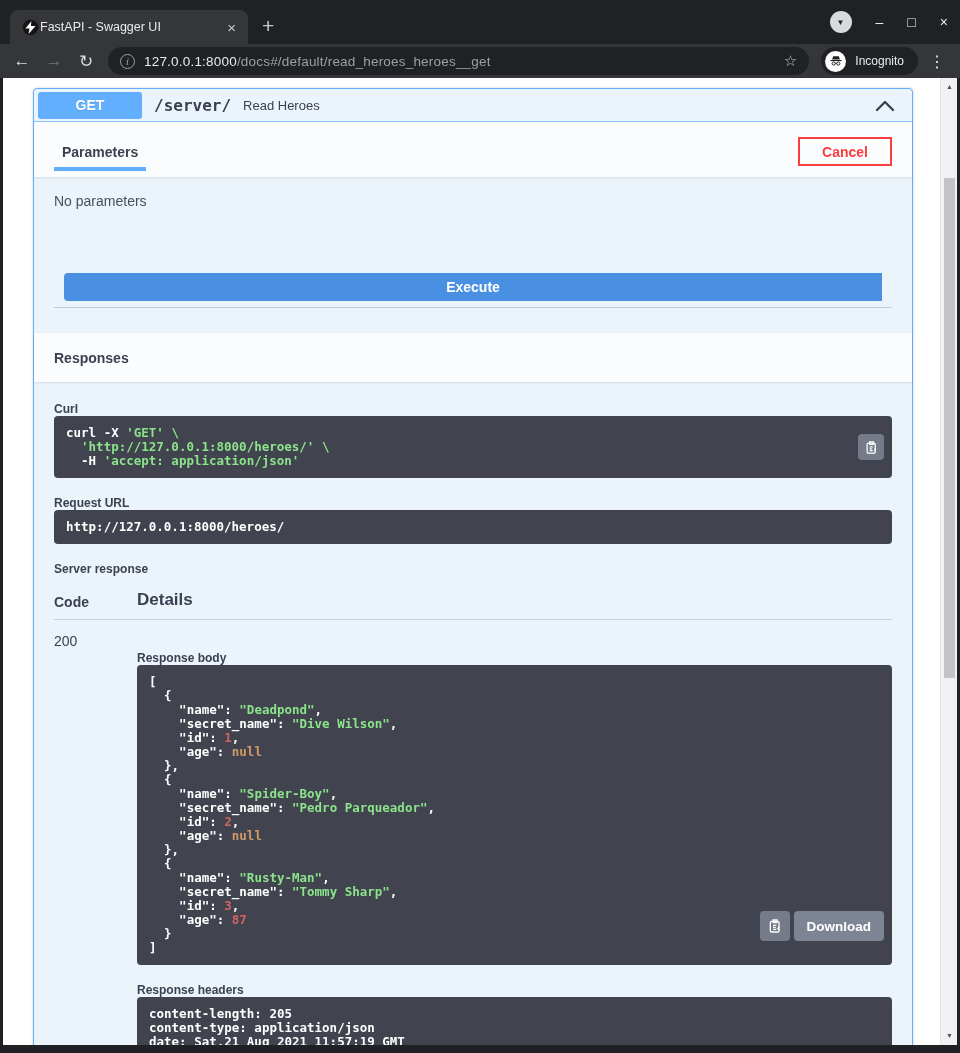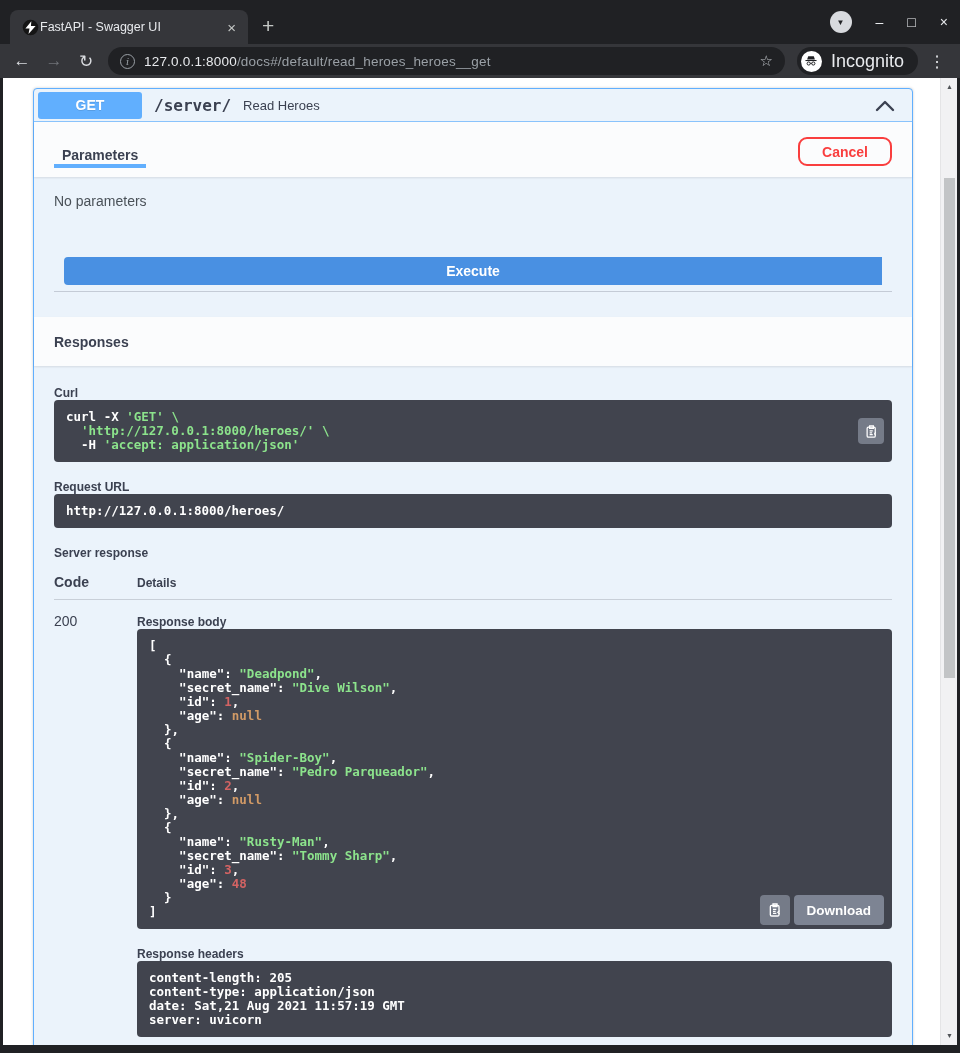--- a/index.html
+++ b/index.html
@@ -18,75 +18,75 @@
   .tabsearch{width:22px;height:22px;border-radius:50%;background:#d8dade;color:#202124;display:flex;align-items:center;justify-content:center;font-size:8px;cursor:pointer}
   .win-glyph{font-size:14px;cursor:pointer}
   .toolbar{height:34px;background:#35363a;display:flex;align-items:center;padding:0 8px;gap:4px}
   .nav-icon{color:#dadce0;font-size:17px;width:28px;text-align:center;cursor:pointer}
   .nav-icon.disabled{color:#707378}
   .urlbar{flex:1;height:28px;background:#202124;border-radius:14px;display:flex;align-items:center;padding:0 12px;gap:9px;color:#9aa0a6;margin:0 4px;cursor:text}
   .info-circle{width:15px;height:15px;border:1.5px solid #9aa0a6;border-radius:50%;font-size:10px;display:flex;align-items:center;justify-content:center;font-family:"DejaVu Serif",serif;font-style:italic}
   .url{font-size:13.5px;flex:1;white-space:nowrap;overflow:hidden;letter-spacing:.2px}
   .url .host{color:#e8eaed}
   .star{font-size:15px;color:#bdc1c6;cursor:pointer}
-  .incog{height:28px;background:#202124;border-radius:14px;display:flex;align-items:center;gap:9px;padding:0 14px 0 4px;color:#e8eaed;font-size:18px;margin-left:4px}
+  .incog{height:28px;background:#202124;border-radius:14px;display:flex;align-items:center;gap:9px;padding:0 14px 0 4px;color:#e8eaed;font-size:12px;margin-left:4px}
   .incog-circle{width:21px;height:21px;border-radius:50%;background:#fff;display:flex;align-items:center;justify-content:center}
   .kebab{color:#e8eaed;font-size:16px;padding:0 7px;cursor:pointer}
 
   
   .content{position:absolute;left:3px;right:3px;top:78px;bottom:8px;background:#fff;overflow:hidden}
   .scrollbar{position:absolute;top:0;right:0;width:17px;height:100%;background:#f1f1f3;border-left:1px solid #e4e4e6}
   .sb-btn{position:absolute;left:0;width:17px;height:14px;color:#505357;font-size:7px;text-align:center;line-height:14px;cursor:pointer}
   .sb-btn.up{top:2px}.sb-btn.down{bottom:2px}
   .sb-thumb{position:absolute;left:3px;top:100px;width:11px;height:500px;background:#c2c4c6;cursor:grab}
 
   .opblock{width:880px;margin:10px 0 0 30px;border:1px solid var(--accent_blue,#61affe);border-radius:4px;background:#ebf3fb;box-shadow:0 0 3px rgba(0,0,0,.19)}
   .opblock-header{display:flex;align-items:center;height:33px;padding:0 12px 0 4px;border-bottom:1px solid rgba(97,175,254,.7)}
   .method-badge{background:var(--accent_blue,#61affe);color:#fff;font-weight:bold;font-size:14px;width:104px;height:27px;border-radius:3px;display:flex;align-items:center;justify-content:center;text-shadow:0 1px 0 rgba(0,0,0,.1);cursor:pointer}
   .op-path{font-family:"DejaVu Sans Mono",monospace;font-size:16px;font-weight:bold;color:#3b4151;margin-left:12px}
   .op-summary{font-size:13px;color:#3b4151;margin-left:12px}
   .collapse{margin-left:auto;padding:4px;cursor:pointer;display:flex}
 
   .section-header{background:#fbfcfd;display:flex;align-items:center;padding:0 20px;box-shadow:0 1px 2px rgba(0,0,0,.1);position:relative}
   .params-header{height:55px}
-  .tab-item{font-size:14px;font-weight:bold;color:#3b4151;border-bottom:4px solid var(--accent_blue,#61affe);padding:0 8px 1px;margin-top:16px;cursor:pointer}
-  .cancel-btn{margin-left:auto;width:94px;height:29px;border:2px solid var(--cancel_red,#f93e3e);border-radius:9px;color:var(--cancel_red,#f93e3e);font-weight:bold;font-size:14px;background:transparent;cursor:pointer;margin-top:4px}
+  .tab-item{font-size:14px;font-weight:bold;color:#3b4151;border-bottom:4px solid var(--accent_blue,#61affe);padding:0 8px 7px;margin-top:16px;cursor:pointer}
+  .cancel-btn{margin-left:auto;width:94px;height:29px;border:2px solid var(--cancel_red,#f93e3e);border-radius:0;color:var(--cancel_red,#f93e3e);font-weight:bold;font-size:14px;background:transparent;cursor:pointer;margin-top:4px}
 
   .params-body{padding:16px 20px 0}
   .no-params{font-size:14px;color:#4a5158}
-  .execute-row{display:flex;margin:48px 10px 0}
+  .execute-row{display:flex;margin:64px 10px 0}
   .btn-execute{flex:1;height:28px;background:var(--execute_blue,#4990e2);color:#fff;font-weight:bold;font-size:14px;border:none;border-radius:4px 0 0 4px;cursor:pointer}
   .btn-clear{flex:1;height:28px;background:#fff;color:#3b4151;font-weight:bold;font-size:14px;border:1px solid #8a8f96;border-radius:0 4px 4px 0;cursor:pointer}
   .exec-end{height:7px;border-bottom:1px solid rgba(59,65,81,.22)}
   .spacer25{height:25px}
 
   .responses-header{height:49px}
   .responses-title{font-size:14px;font-weight:bold;color:#3b4151}
   .responses-inner{padding:20px}
   .block-label{font-size:12px;font-weight:bold;color:#3b4151}
   .mt18{margin-top:18px}
   .code-block{background:var(--code_bg,#41444e);border-radius:4px;color:#fff;font-family:"DejaVu Sans Mono",monospace;font-size:12.5px;font-weight:bold;line-height:14px;padding:10px 12px;margin-top:0;position:relative}
   .code-block pre{font:inherit;white-space:pre;margin:0}
   .tok-str{color:var(--code_string_green,#8ce38c)}
   .tok-key{color:#fff}
   .tok-num{color:var(--code_number_red,#d36363)}
   .tok-null{color:var(--code_null_orange,#d19a66)}
   .copy-btn{position:absolute;right:8px;top:50%;transform:translateY(-50%);width:26px;height:26px;background:#757b88;border:none;border-radius:4px;display:flex;align-items:center;justify-content:center;cursor:pointer}
-  .dl-group{position:absolute;right:8px;bottom:4px;display:flex;gap:4px}
+  .dl-group{position:absolute;right:8px;bottom:24px;display:flex;gap:4px}
   .copy-square{width:30px;height:30px;background:#757b88;border:none;border-radius:4px;display:flex;align-items:center;justify-content:center;cursor:pointer}
   .download-btn{height:30px;padding:0 13px;background:var(--gray_button,#7d8493);border:none;border-radius:4px;color:#fff;font-weight:bold;font-size:13.5px;font-family:"Liberation Sans",sans-serif;cursor:pointer}
 
   .resp-thead{display:flex;align-items:flex-end;margin-top:14px;padding-bottom:9px;border-bottom:1px solid rgba(59,65,81,.2)}
   .col-code{width:83px}
   .code-header{font-size:14px;font-weight:bold;color:#3b4151}
-  .details-header{font-size:12px;font-weight:bold;color:#3b4151}
+  .details-header{font-size:17px;font-weight:bold;color:#3b4151}
   .resp-row{display:flex;padding-top:13px}
   .status-code{font-size:14px;color:#3b4151}
   .details-col{flex:1}
-  .rb-label{margin-top:2px}
+  .rb-label{margin-top:18px}
 </style>
 </head>
 <body>
 
 <div class="window">
 
   <div class="tabbar">
     <div class="tab">
       <span class="favicon">
         <svg viewBox="0 0 24 24" width="17" height="17">
@@ -210,21 +210,21 @@
 </span><span>  {
 </span><span>    </span><span class="tok-key">"name"</span><span>: </span><span class="tok-str">"Spider-Boy"</span><span>,
 </span><span>    </span><span class="tok-key">"secret_name"</span><span>: </span><span class="tok-str">"Pedro Parqueador"</span><span>,
 </span><span>    </span><span class="tok-key">"id"</span><span>: </span><span class="tok-num">2</span><span>,
 </span><span>    </span><span class="tok-key">"age"</span><span>: </span><span class="tok-null">null</span><span>
 </span><span>  },
 </span><span>  {
 </span><span>    </span><span class="tok-key">"name"</span><span>: </span><span class="tok-str">"Rusty-Man"</span><span>,
 </span><span>    </span><span class="tok-key">"secret_name"</span><span>: </span><span class="tok-str">"Tommy Sharp"</span><span>,
 </span><span>    </span><span class="tok-key">"id"</span><span>: </span><span class="tok-num">3</span><span>,
-</span><span>    </span><span class="tok-key">"age"</span><span>: </span><span class="tok-num">48</span><span>
+</span><span>    </span><span class="tok-key">"age"</span><span>: </span><span class="tok-num">87</span><span>
 </span><span>  }
 </span><span>]</span></pre>
               <div class="dl-group">
                 <button class="copy-square">
                   <svg viewBox="0 0 24 24" width="16" height="16" fill="none" stroke="#fff" stroke-width="2">
                       <rect x="5" y="5" width="13" height="16" rx="2"></rect>
                       <path d="M9 3h6v4H9z"></path>
                       <path d="M9 11h5M9 14h4M9 17h5"></path>
                       <path d="M19 13l-3 2.5 3 2.5" stroke-width="1.6"></path>
                     </svg>

